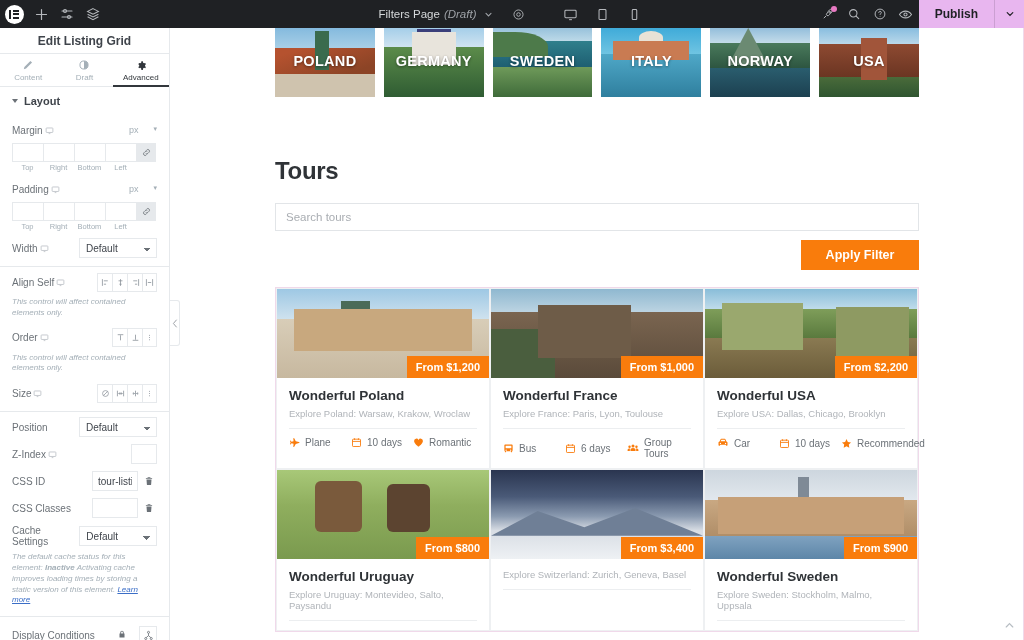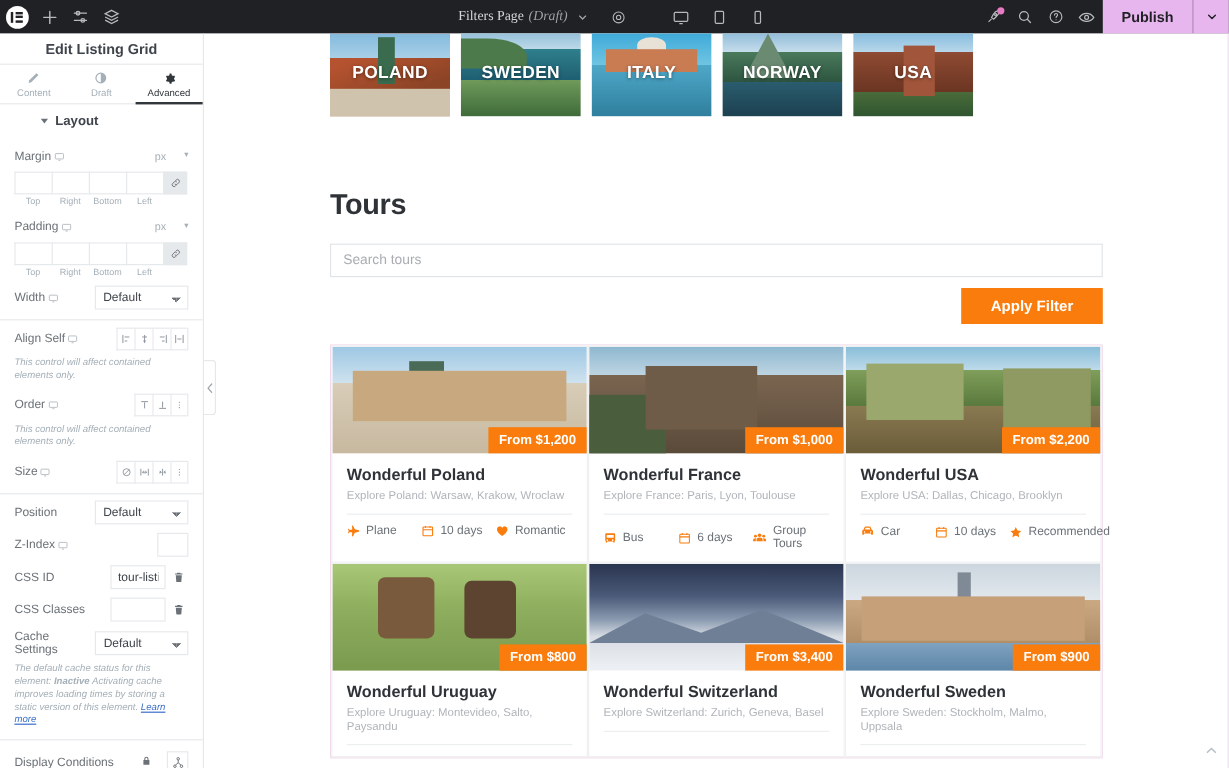--- a/index.html
+++ b/index.html
@@ -33,21 +33,21 @@
     width: 26px; height: 28px; display: flex; align-items: center; justify-content: center;
     color: #b6b9bd; cursor: pointer;
   }
   .tb-icon svg { display: block; }
 
   .tb-center {
     position: absolute; left: 0; right: 0; height: 28px;
     display: flex; align-items: center; justify-content: center; gap: 0;
     pointer-events: none;
   }
-  .tb-center > * { pointer-events: auto; font-family: Liberation Serif, serif; }
+  .tb-center > * { pointer-events: auto; }
   .doc-title {
     color: #d5d8da; font-size: 11.5px; display: flex; align-items: center; gap: 4px;
     padding: 0 2px; cursor: pointer; white-space: nowrap;
   }
   .doc-title .draft { font-style: italic; color: #9ea2a7; }
   .doc-chevron { margin-left: 4px; color: #9ea2a7; display:flex; }
   .tb-gear { margin-left: 10px; }
   .tb-devices { display: flex; margin-left: 26px; gap: 6px; }
 
   .tb-right {
@@ -88,21 +88,20 @@
   .ptab.active::after {
     content: ""; position: absolute; bottom: -1px; left: 0; right: 0;
     height: 2px; background: #32373c;
   }
   .ptab svg { display: block; }
 
   .section-head {
     height: 28px; display: flex; align-items: center; gap: 6px;
     padding: 0 12px; font-size: 11px; font-weight: 700; color: #3f444b;
     cursor: pointer;
-    margin-left: 22px;
   }
   .caret-d { width:0;height:0;border-left:3.5px solid transparent;border-right:3.5px solid transparent;border-top:4px solid #6b7177; }
 
   .ctl { padding: 5px 12px 2px; }
   .ctl-row { display: flex; align-items: center; justify-content: space-between; min-height: 20px; }
   .ctl-label { font-size: 10px; color: #6b7177; display: flex; align-items: center; gap: 2px; }
   .mon { color: #b7bdc3; display: flex; }
   .unit { font-size: 9px; color: #a4afb7; display: flex; gap: 15px; }
 
   .dims { display: flex; margin-top: 3px; }
@@ -719,20 +718,24 @@
 </div>
 
 <div class="canvas">
   <div class="canvas-rule"></div>
   <div class="canvas-inner">
 
     <div class="countries">
       <div class="ccard">
         <div class="bg poland-bg"></div>
         <span class="label">POLAND</span>
+      </div>
+      <div class="ccard">
+        <div class="bg germany-bg"></div>
+        <span class="label">GERMANY</span>
       </div>
       <div class="ccard">
         <div class="bg sweden-bg"></div>
         <span class="label">SWEDEN</span>
       </div>
       <div class="ccard">
         <div class="bg italy-bg"></div>
         <span class="label">ITALY</span>
       </div>
       <div class="ccard">
@@ -883,21 +886,20 @@
             <div class="tcard-desc">Explore Uruguay: Montevideo, Salto, Paysandu</div>
           </div>
         </div>
 
         <div class="tcard">
           <div class="tcard-img">
             <div class="bg p-switz"></div>
             <span class="price-tag">From $3,400</span>
           </div>
           <div class="tcard-body">
-            <div class="tcard-title">Wonderful Switzerland</div>
             <div class="tcard-desc">Explore Switzerland: Zurich, Geneva, Basel</div>
           </div>
         </div>
 
         <div class="tcard">
           <div class="tcard-img">
             <div class="bg p-sweden"></div>
             <span class="price-tag">From $900</span>
           </div>
           <div class="tcard-body">

